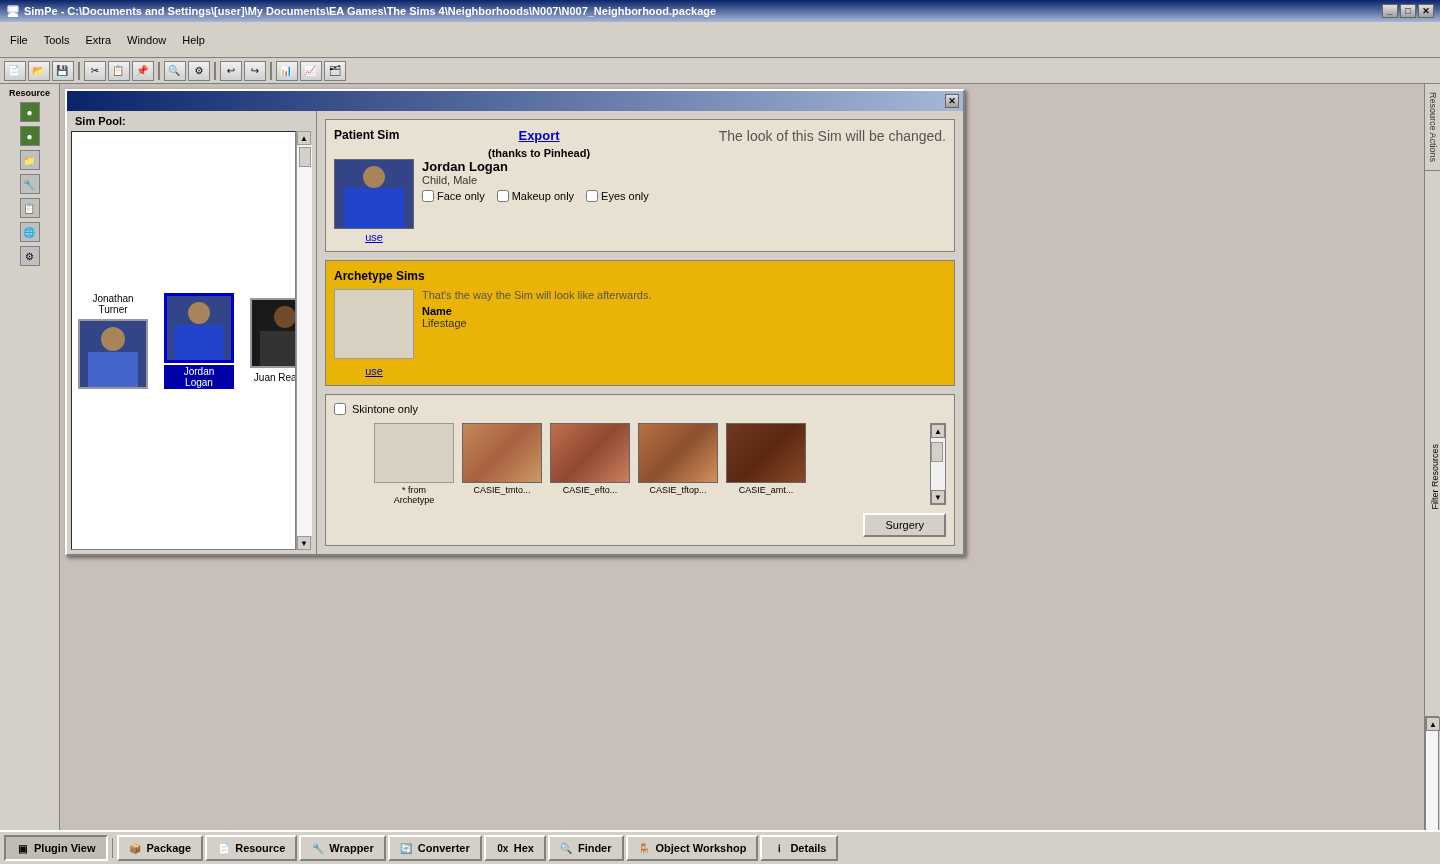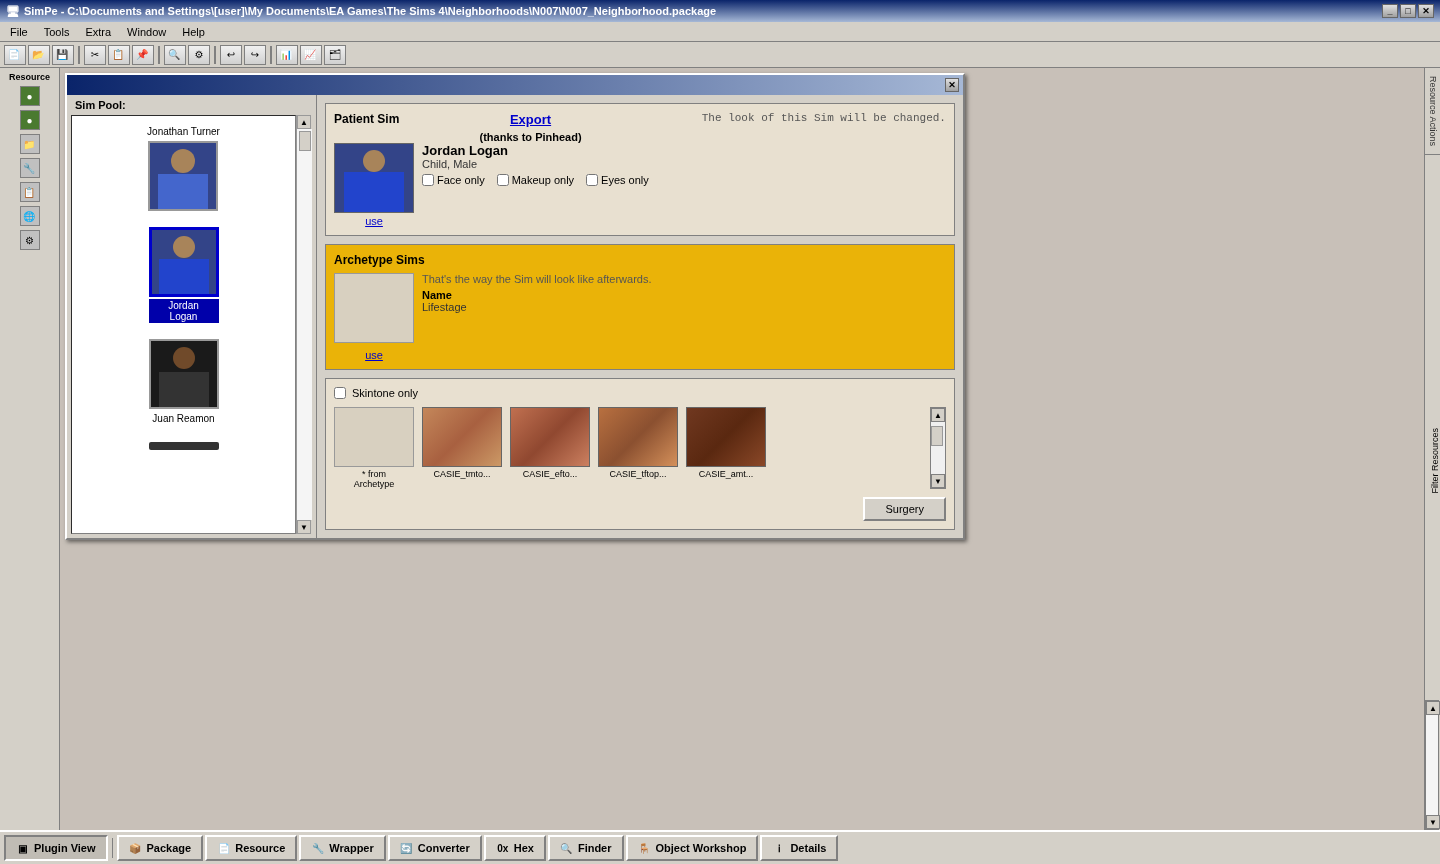--- a/index.html
+++ b/index.html
@@ -32,21 +32,21 @@
       width: 16px; height: 14px;
       background: linear-gradient(to bottom, #e0e0e0, #a0a0a0);
       border: 1px solid #666;
       display: flex; align-items: center; justify-content: center;
       font-size: 9px; cursor: pointer; color: #000;
     }
 
     
     .menu-bar {
       background: #d4d0c8;
-      height: 20px;
+      height: 36px;
       display: flex;
       align-items: center;
       border-bottom: 1px solid #808080;
       padding: 0 2px;
     }
     .menu-item {
       padding: 2px 8px;
       font-size: 11px;
       cursor: pointer;
     }
@@ -473,21 +473,21 @@
           <div style="position:relative; flex:1; margin:0 4px 4px 4px; display:flex;">
 
             <div style="position:absolute; right:0; top:0; width:16px; z-index:2; display:flex; flex-direction:column; height:100%; background:#d4d0c8; border-left:1px solid #999;">
               <div class="scroll-btn" style="border:1px solid #999;">▲</div>
               <div style="flex:1; background:#f5f5f5;">
                 <div style="width:12px; height:20px; background:#d4d0c8; border:1px solid #999; margin:2px auto;"></div>
               </div>
               <div class="scroll-btn" style="border:1px solid #999;">▼</div>
             </div>
 
-            <div style="flex:1; background:#ffffff; border:1px inset #808080; overflow:hidden; padding:8px 4px; display:flex; flex-direction:column; align-items:center; gap:12px; margin-right:16px;">
+            <div style="flex:1; background:#ffffff; border:1px inset #808080; overflow:hidden; padding:8px 4px; display:flex; flex-direction:row; align-items:center; gap:12px; margin-right:16px;">
 
               <div class="sim-item">
                 <div style="font-size:10px; text-align:center; margin-bottom:2px;">Jonathan Turner</div>
                 <div class="sim-avatar" style="width:70px; height:70px; background:#334488; border:2px solid #999; position:relative; overflow:hidden;">
 
                   <div style="position:absolute; top:6px; left:50%; transform:translateX(-50%); width:24px; height:24px; background:#a8845a; border-radius:50%;"></div>
                   <div style="position:absolute; bottom:0; left:50%; transform:translateX(-50%); width:50px; height:35px; background:#4466cc;"></div>
                 </div>
               </div>
 
@@ -516,21 +516,21 @@
 
         <div class="dialog-right">
 
           <div class="patient-sim-section">
             <div style="display:flex; justify-content:space-between; align-items:flex-start;">
               <div class="section-title">Patient Sim</div>
               <div style="display:flex; align-items:center; gap:4px; margin-right:40px;flex-direction:column;">
                 <a class="export-link" style="position:static; font-size:13px; font-weight:bold; color:#0000cc; text-decoration:underline; cursor:pointer;">Export</a>
                 <span style="font-size:11px;font-weight:bold;">(thanks to Pinhead)</span>
               </div>
-              <span style="font-size:11px; color:#555;font-family:Liberation Mono, monospace;">The look of this Sim will be changed.</span>
+              <span style="font-size:14px; color:#555;">The look of this Sim will be changed.</span>
             </div>
             <div class="patient-sim-content">
               <div style="display:flex; flex-direction:column; align-items:center; gap:2px;">
                 <div class="patient-avatar" style="width:80px; height:70px; background:#334488; position:relative; overflow:hidden;">
                   <div style="position:absolute; top:6px; left:50%; transform:translateX(-50%); width:22px; height:22px; background:#a8845a; border-radius:50%;"></div>
                   <div style="position:absolute; bottom:0; left:50%; transform:translateX(-50%); width:60px; height:40px; background:#2244cc;"></div>
                 </div>
                 <a class="patient-use-link">use</a>
               </div>
               <div class="patient-info">
@@ -568,21 +568,21 @@
               </div>
             </div>
           </div>
 
           <div class="skintone-section">
             <div class="skintone-header">
               <input type="checkbox" style="">
               <label>Skintone only</label>
             </div>
             <div style="display:flex; gap:0; align-items:stretch;">
-              <div class="texture-row" style="flex:1; gap:8px;">
+              <div class="texture-row" style="flex:1; gap:8px;margin-left:40px;">
 
                 <div class="texture-item">
                   <div style="width:80px; height:60px; background:#d8d0c0; border:1px solid #999;"></div>
                   <div style="font-size:9px; text-align:center; white-space:pre-line;">* from
 Archetype</div>
                 </div>
 
                 <div class="texture-item">
                   <div class="texture-thumb tex1" style="width:80px; height:60px; border:1px solid #666;"></div>
                   <div class="texture-name">CASIE_tmto...</div>

